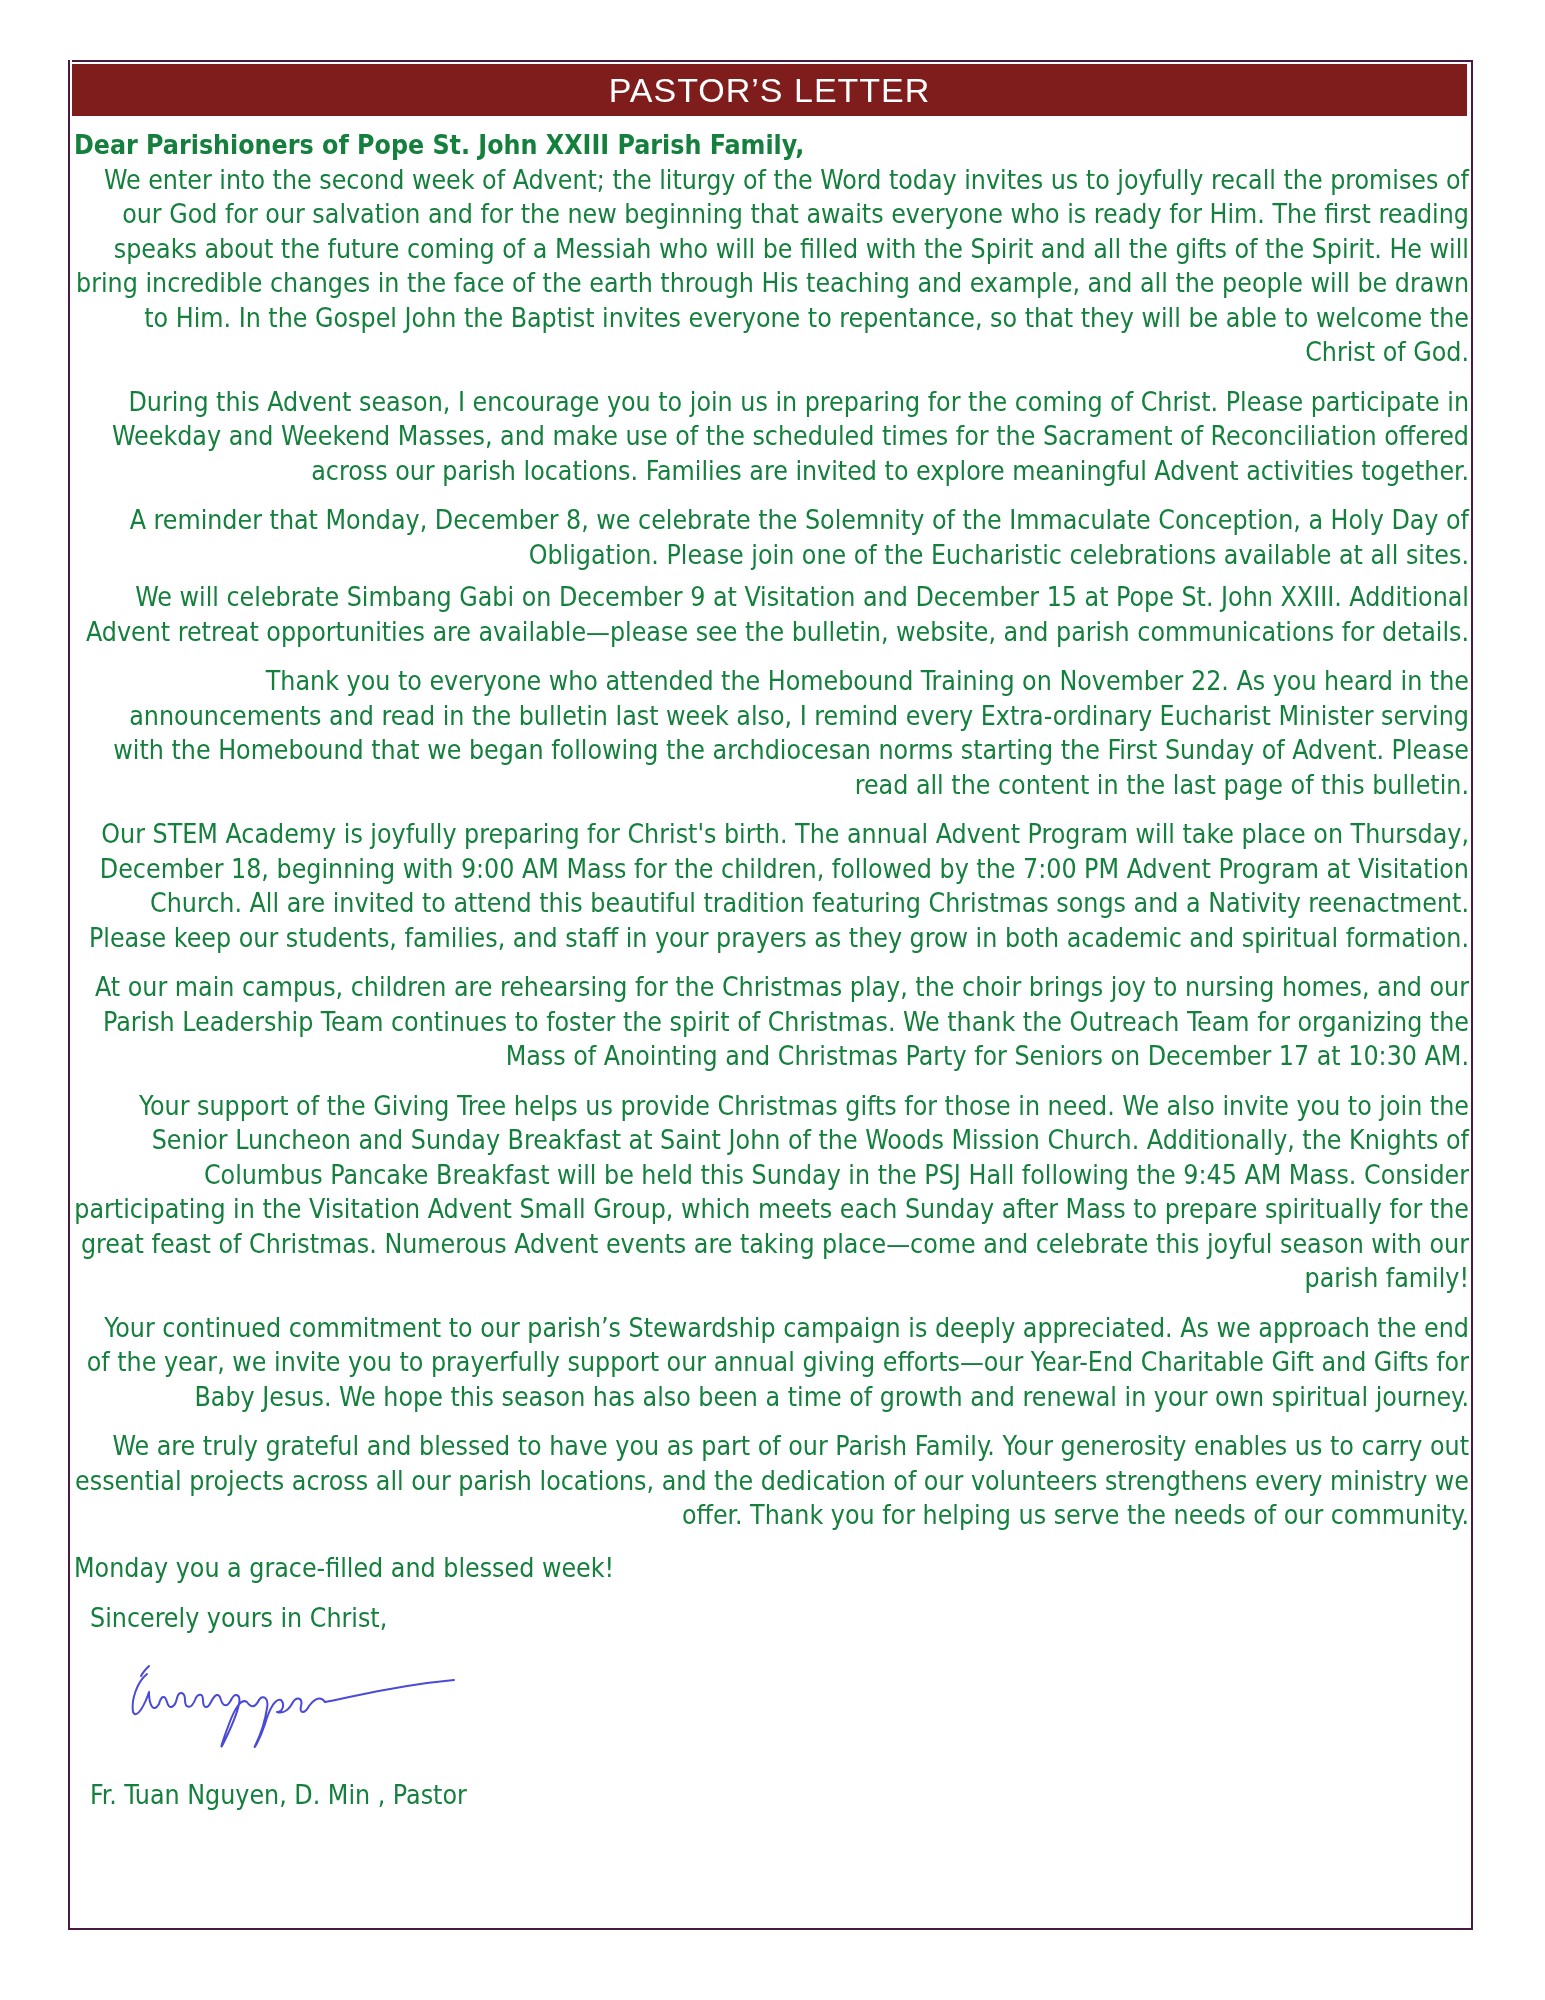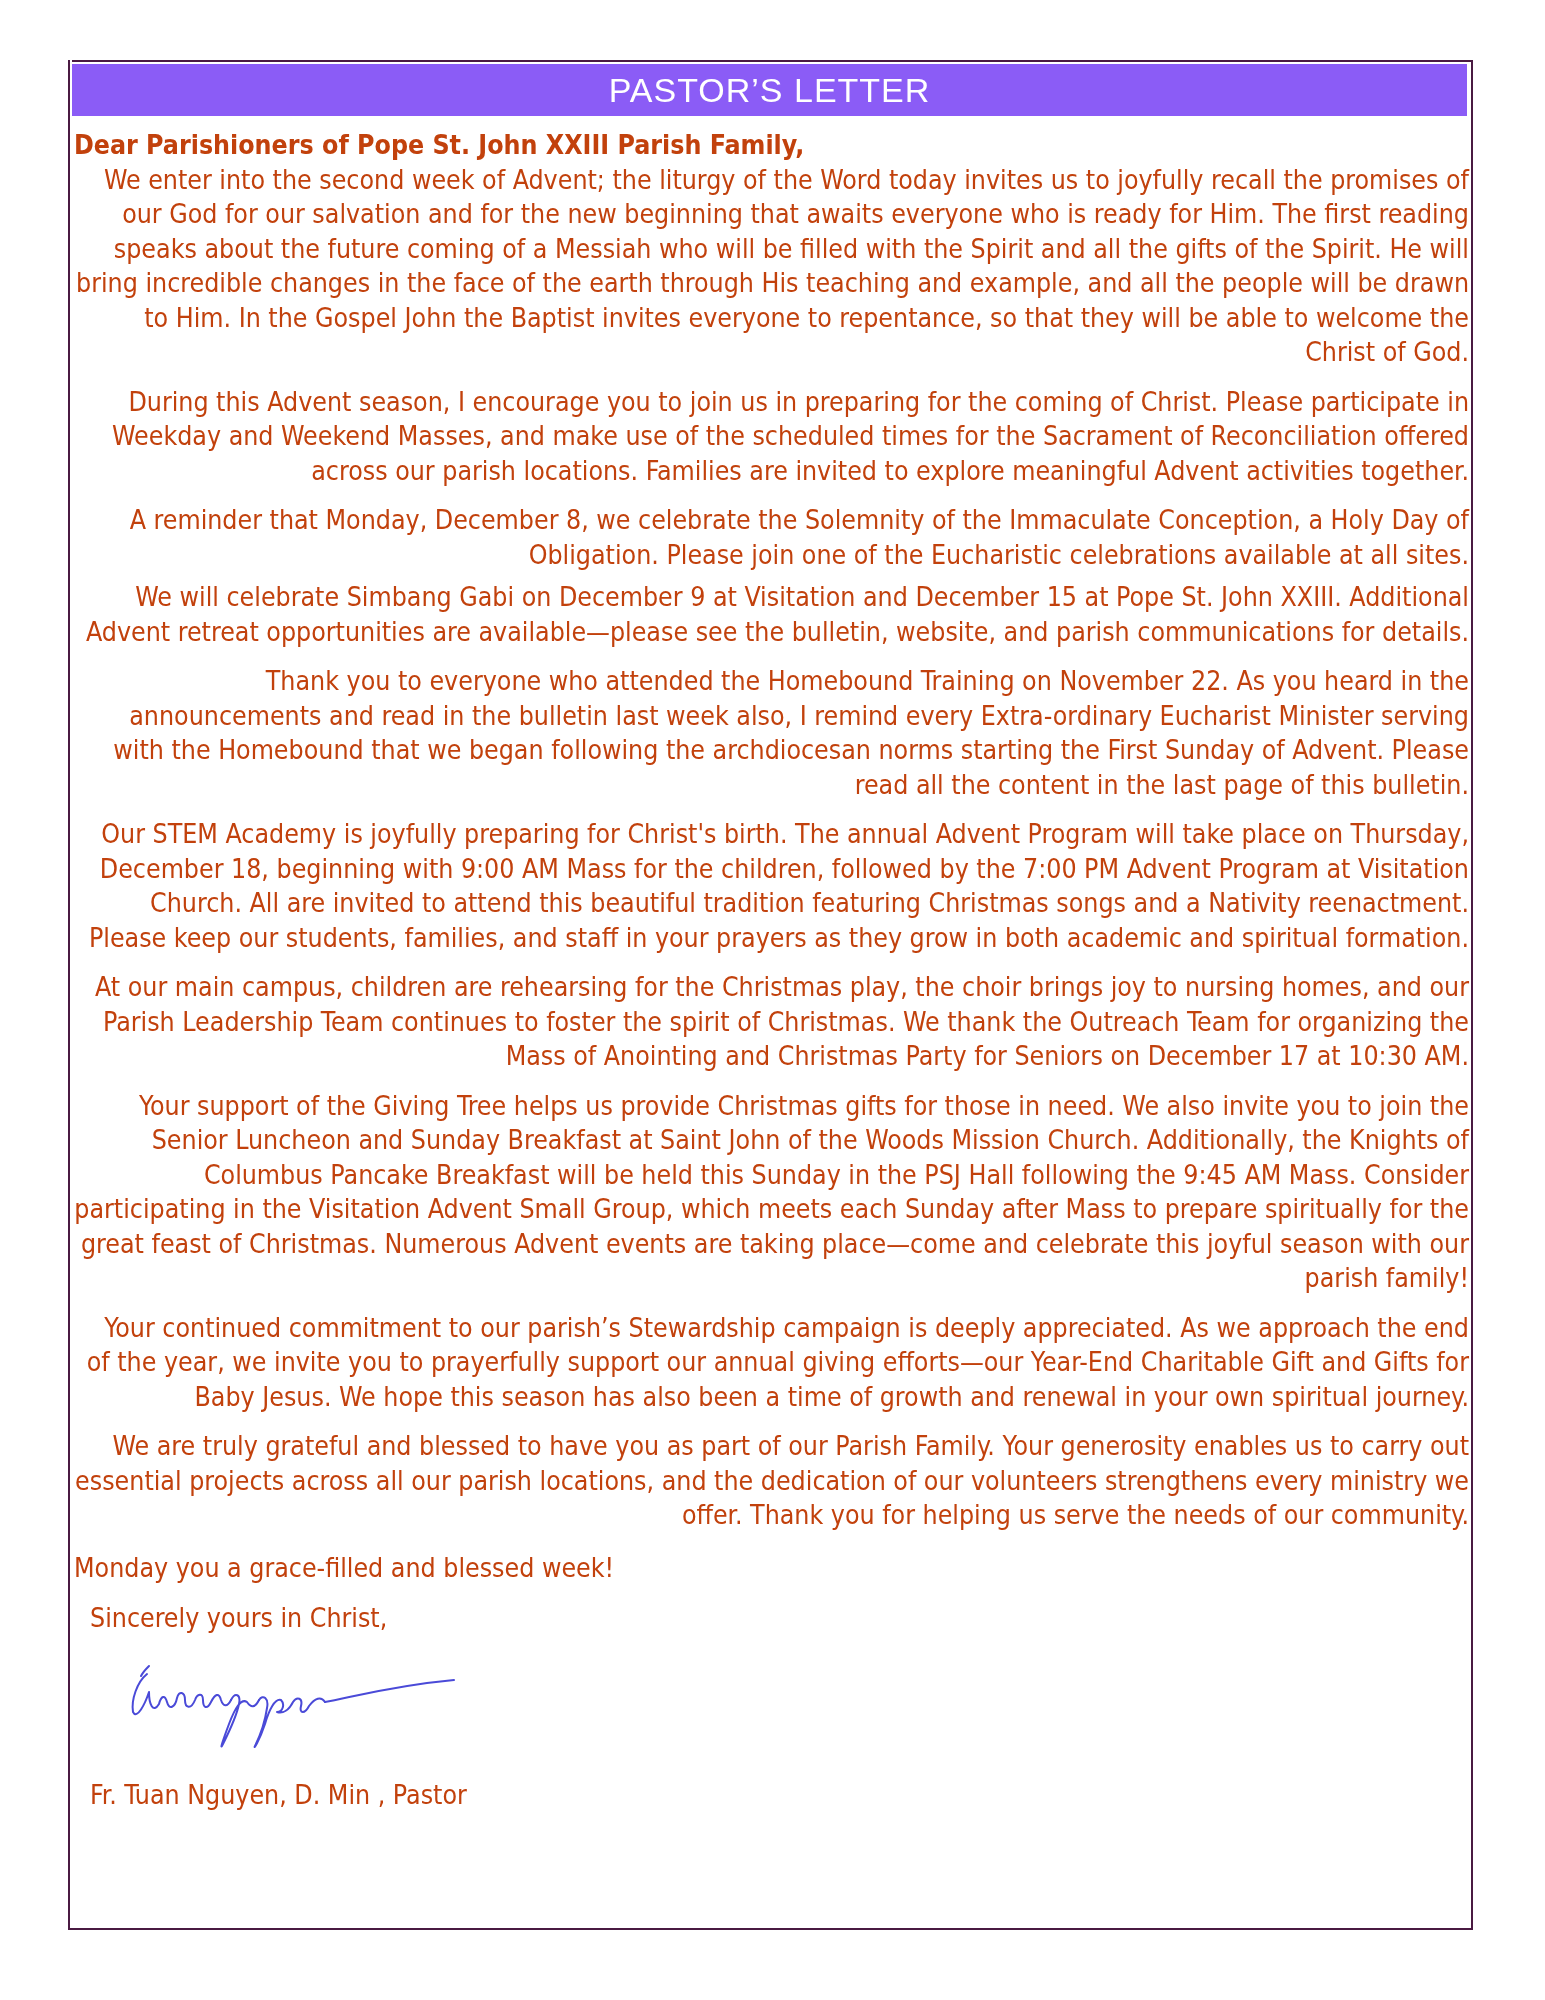--- a/index.html
+++ b/index.html
@@ -13,35 +13,35 @@
     border-bottom: 2px solid #4a1a42;
     box-sizing: border-box;
   }
   .topline {
     position: absolute; left: 72px; top: 60px; width: 1401px; height: 2px; background: #4a1a42;
   }
   .header-bar {
     position: absolute;
     left: 72px; top: 64px;
     width: 1395px; height: 52px;
-    background: #8b5cf6;
+    background: #7f1d1d;
     color: #ffffff;
     text-align: center;
     font-family: "Liberation Sans Narrow", "Liberation Sans", sans-serif;
     font-size: 34px;
     line-height: 52px;
     letter-spacing: 1px;
   }
   .content {
     position: absolute;
     left: 74px; top: 128px;
     width: 1395px;
     font-family: "DejaVu Sans Condensed", "DejaVu Sans", sans-serif;
     font-stretch: condensed;
-    color: #c2410c;
+    color: #15803d;
     font-size: 26.5px;
     line-height: 34.5px;
   }
   .salutation { font-weight: bold; margin: 0; }
   .para { margin: 0 0 15px 0; text-align: right; }
   .para.first { margin-top: 0; }
   .closing { margin: 18px 0 0 0; }
   .signature {
     height: 110px;
     position: relative;

